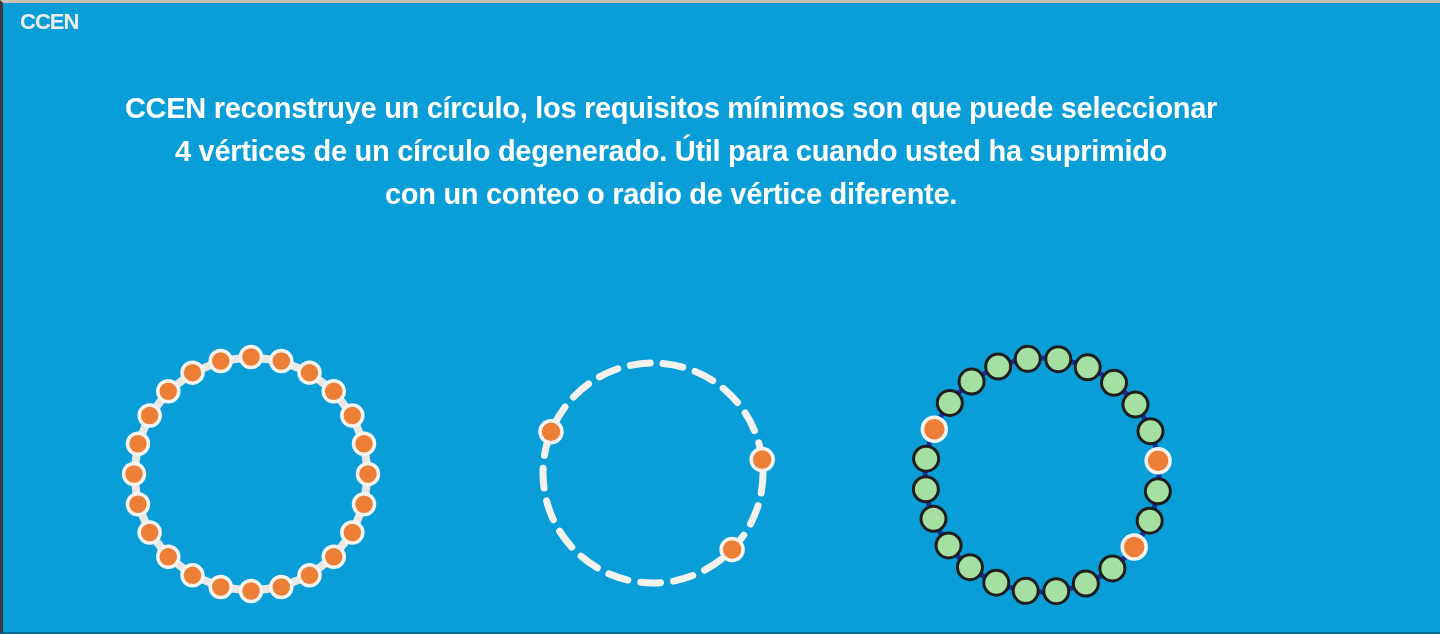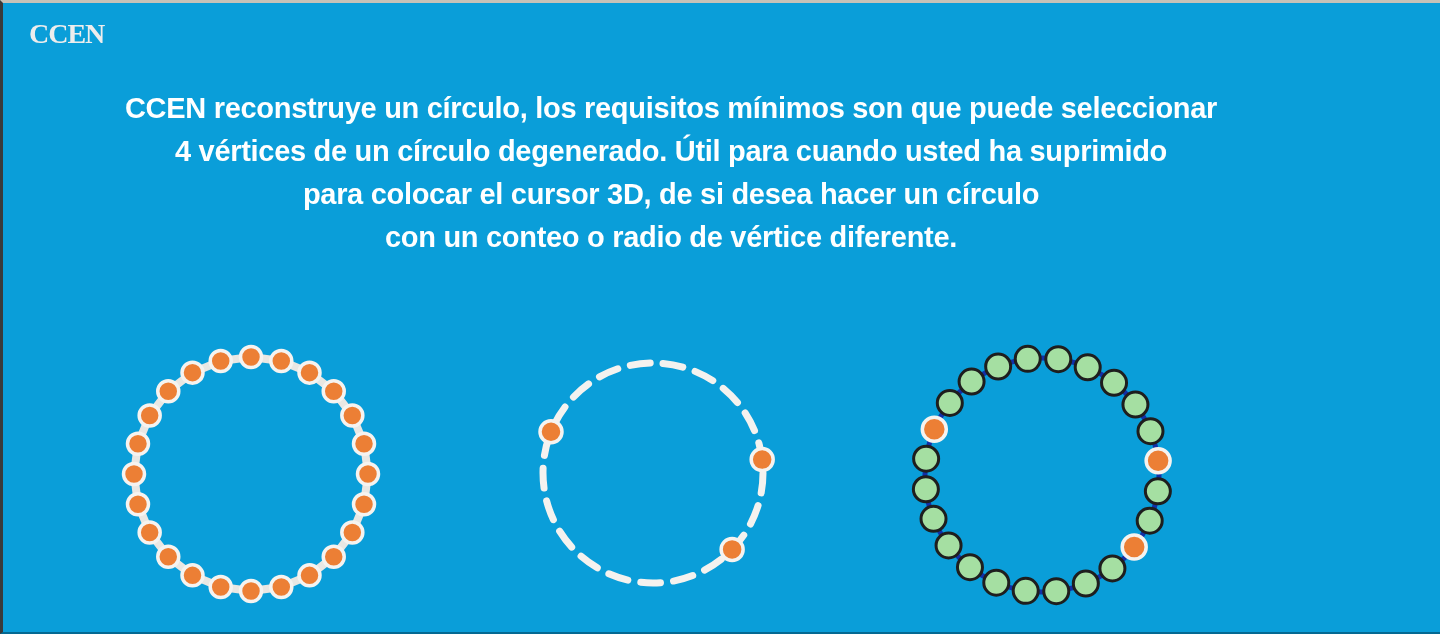--- a/index.html
+++ b/index.html
@@ -12,22 +12,22 @@
     box-sizing:border-box;
     border-top:3px solid #C7C2B8;
     border-left:3px solid #3A3A3A;
     border-bottom:2px solid rgba(0,40,60,.45);
   }
   .page::before{ 
     content:"";position:absolute;left:0;top:-3px;width:150px;height:3px;background:#3A3A3A;
   }
   .page-title{
     position:absolute;left:17px;top:6px;
-    font-size:28px;font-weight:700;color:#EDEDED;
-    letter-spacing:-1px;margin:9px;font-family:Liberation Serif, serif;
+    font-size:22px;font-weight:700;color:#EDEDED;
+    letter-spacing:-1px;margin:0;
   }
   .description{
     position:absolute;left:0;top:84px;width:1336px;
     text-align:center;
     color:#FFFFFF;
     font-size:29px;font-weight:700;line-height:43px;
     letter-spacing:-0.3px;
   }
   .description .line{display:block;text-align:center;}
   .diagram{position:absolute;width:280px;height:280px;}
@@ -37,21 +37,20 @@
 </style>
 </head>
 <body>
 
 <div class="page">
   <h1 class="page-title">CCEN</h1>
 
   <div class="description">
     <span class="line">CCEN reconstruye un círculo, los requisitos mínimos son que puede seleccionar</span>
     <span class="line">4 vértices de un círculo degenerado. Útil para cuando usted ha suprimido</span>
-    <span class="line">para colocar el cursor 3D, de si desea hacer un círculo</span>
     <span class="line">con un conteo o radio de vértice diferente.</span>
   </div>
 
   <svg id="diagram-degenerate" class="diagram" viewBox="0 0 280 280">
       <polygon points="140,23 109.71817172300506,26.98667832417901 81.50000000000003,38.675027757220676 57.268506601173954,57.26850660117394 38.675027757220676,81.5 26.986678324179024,109.71817172300504 23,139.99999999999997 26.986678324178996,170.28182827699487 38.67502775722069,198.5 57.268506601173925,222.73149339882605 81.49999999999994,241.3249722427793 109.71817172300509,253.01332167582098 139.99999999999997,257 170.281828276995,253.01332167582098 198.5,241.32497224277932 222.73149339882605,222.73149339882607 241.3249722427793,198.50000000000006 253.01332167582098,170.28182827699493 257,140.00000000000003 253.013321675821,109.71817172300513 241.32497224277938,81.50000000000009 222.73149339882616,57.26850660117404 198.49999999999997,38.67502775722066 170.28182827699493,26.98667832417901" fill="none" stroke="#E9E7E3" stroke-width="8" stroke-linejoin="round"></polygon>
       <circle cx="140" cy="23" r="10.5" fill="#EC7F35" stroke="#F5F3F0" stroke-width="3.5"></circle>
       <circle cx="109.71817172300506" cy="26.98667832417901" r="10.5" fill="#EC7F35" stroke="#F5F3F0" stroke-width="3.5"></circle>
       <circle cx="81.50000000000003" cy="38.675027757220676" r="10.5" fill="#EC7F35" stroke="#F5F3F0" stroke-width="3.5"></circle>
       <circle cx="57.268506601173954" cy="57.26850660117394" r="10.5" fill="#EC7F35" stroke="#F5F3F0" stroke-width="3.5"></circle>
       <circle cx="38.675027757220676" cy="81.5" r="10.5" fill="#EC7F35" stroke="#F5F3F0" stroke-width="3.5"></circle>

